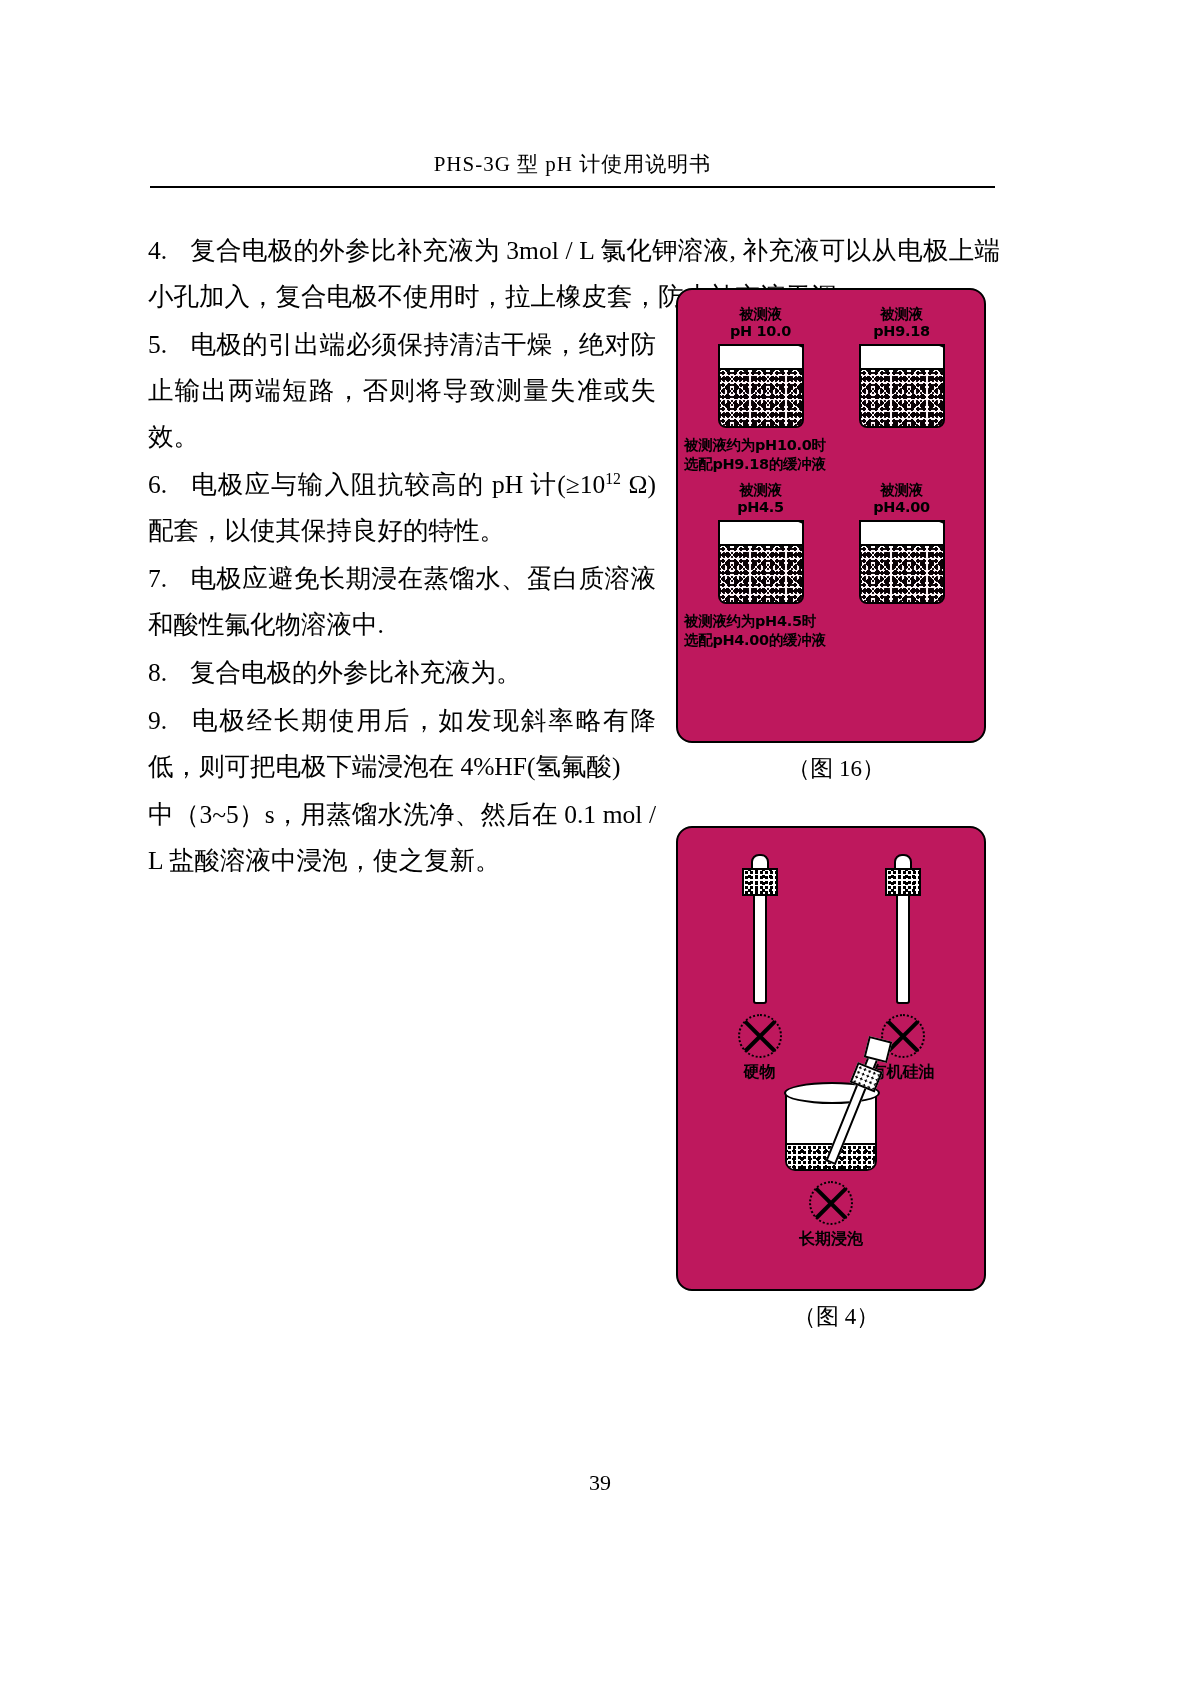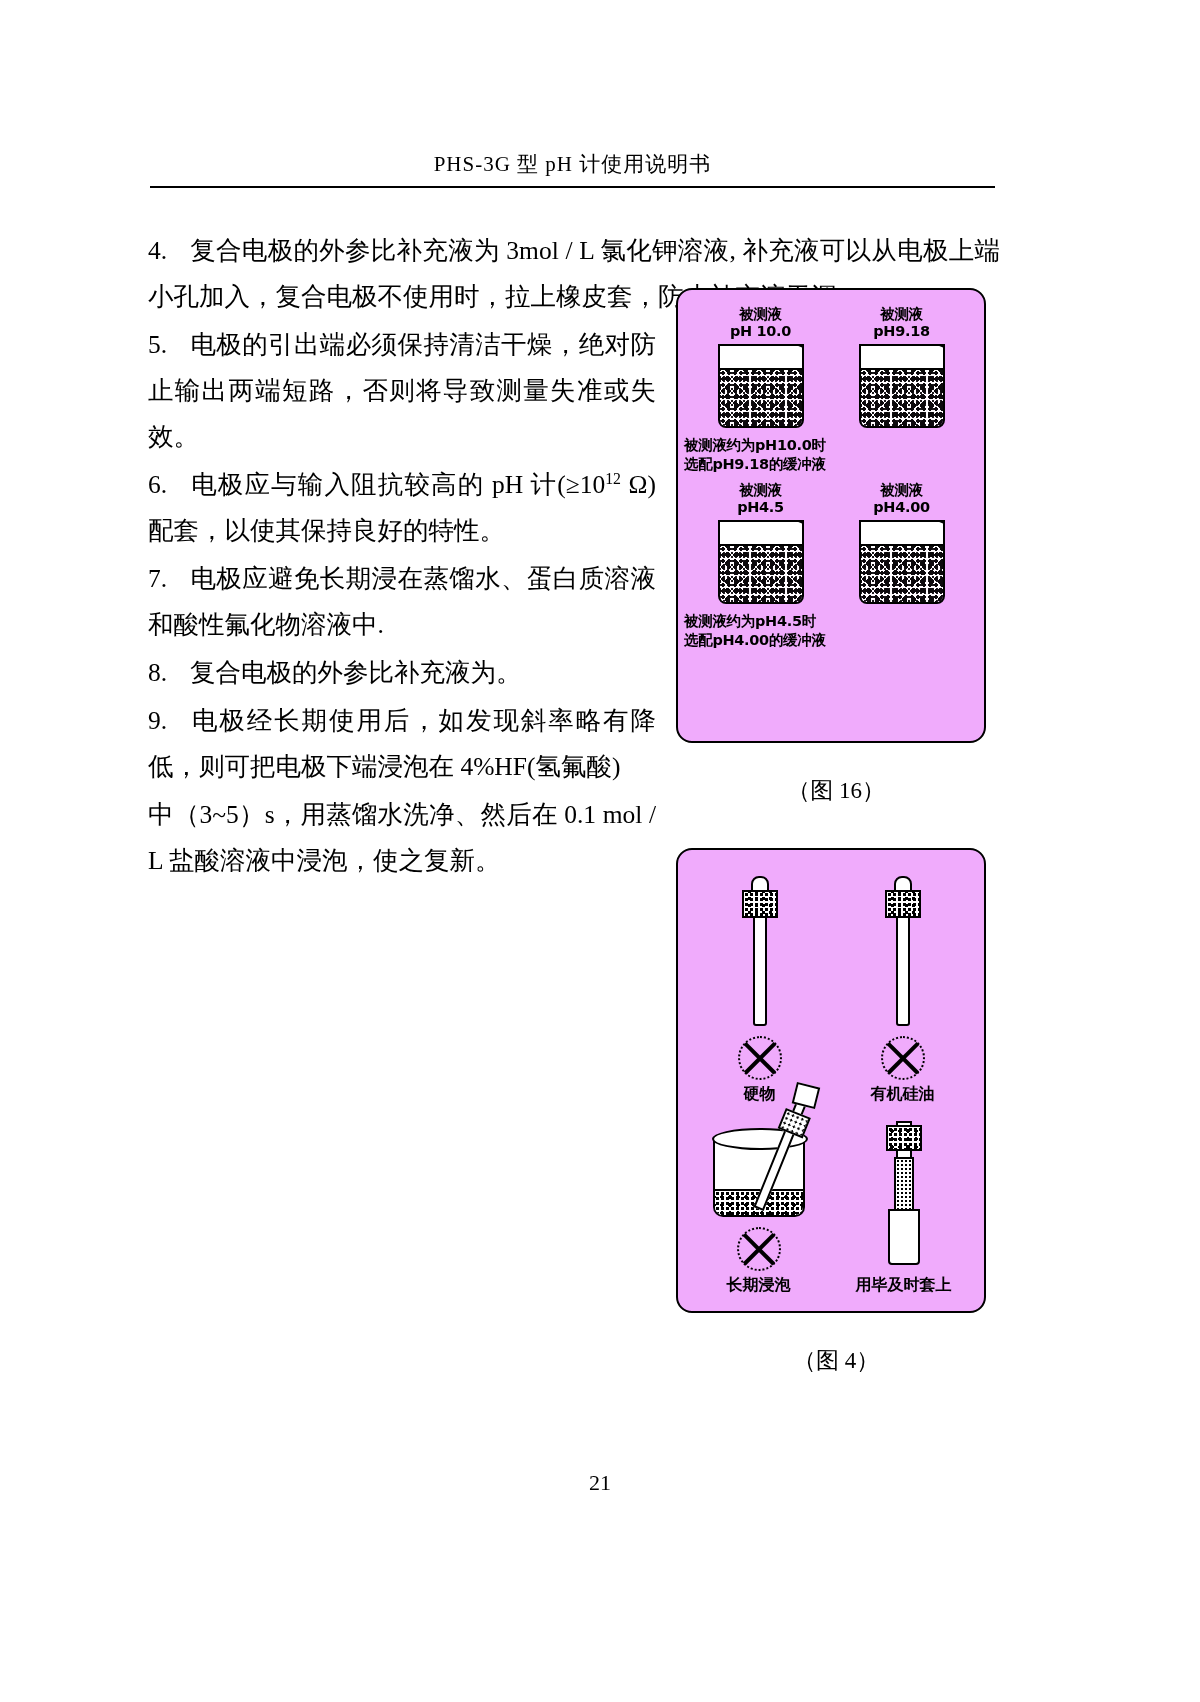--- a/index.html
+++ b/index.html
@@ -70,30 +70,30 @@
   .fig-col {
     position: absolute;
     left: 676px;
     top: 288px;
     width: 320px;
   }
 
   .fig-box {
     border: 2.5px solid #000;
     border-radius: 16px;
-    background: #f0abfc;
+    background: #be185d;
     position: relative;
   }
   .fig16 { width: 310px; height: 455px; }
   .fig17 { width: 310px; height: 465px; }
 
   .fig-caption {
     text-align: center;
     font-size: 23px;
-    margin-top: 32px;
+    margin-top: 10px;
     font-family: "Liberation Serif", "DejaVu Serif", serif;
   }
 
   
   .beaker-row {
     display: flex;
     justify-content: space-around;
     align-items: flex-end;
     padding: 0 12px;
   }
@@ -475,32 +475,23 @@
             <span class="jar-rim"></span>
             <span class="jar-liquid"></span>
             <span class="tilted-probe">
               <span class="tilted-band"></span>
               <span class="tilted-cap"></span>
             </span>
           </div>
           <div class="noicon"></div>
           <div class="probe-label">长期浸泡</div>
         </div>
-        <div class="soak-cell">
-          <div class="capped">
-            <span class="capped-tube"></span>
-            <span class="capped-band"></span>
-            <span class="capped-mid"></span>
-            <span class="capped-sleeve"></span>
-          </div>
-          <div class="probe-label" style="margin-top:10px;">用毕及时套上</div>
-        </div>
       </div>
 
     </div>
 
     <div class="fig-caption">（图 4）</div>
 
   </div>
 
-  <div class="page-num">21</div>
+  <div class="page-num">39</div>
 
 </div>
 
 </body></html>

